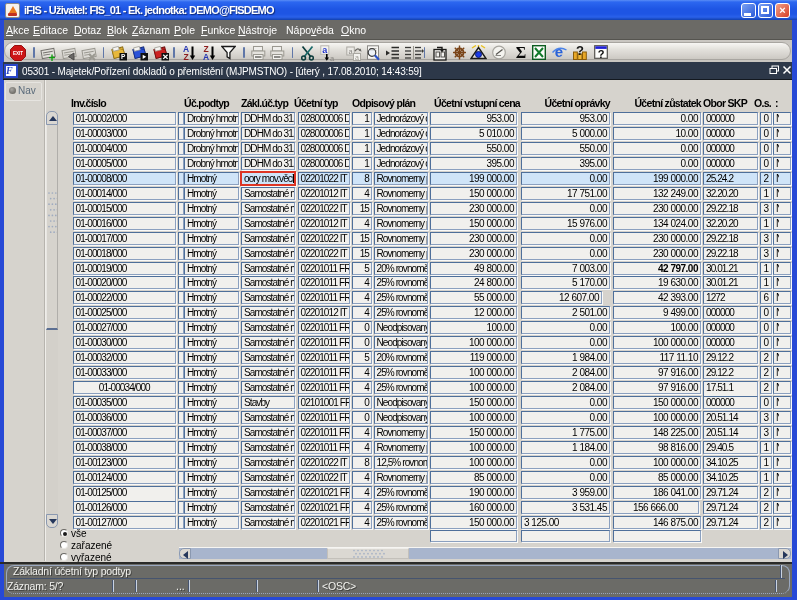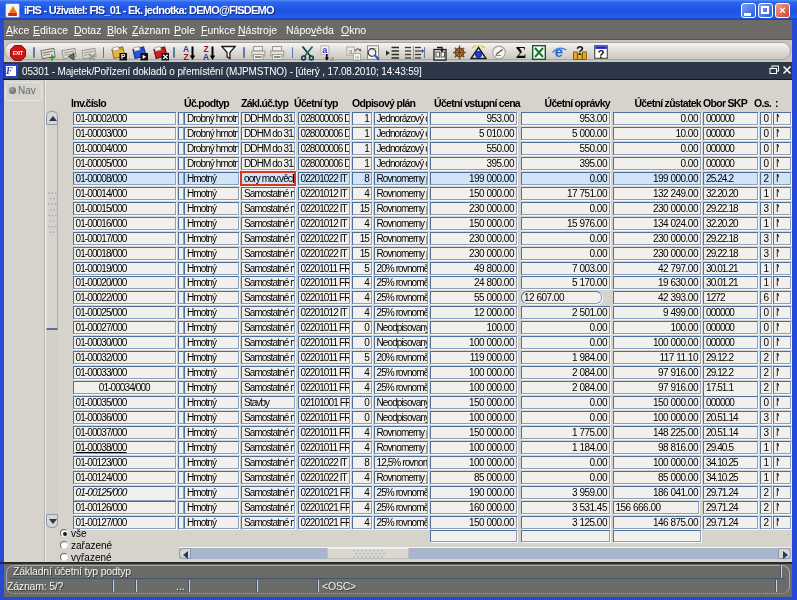--- a/index.html
+++ b/index.html
@@ -422,21 +422,21 @@
 <div class="f " style="left:773px;top:246.5px;width:17.5px;height:13px;text-align:left;"><span style="display:inline-block;width:3px;overflow:hidden">N</span></div>
 <div class="f " style="left:72.5px;top:261.5px;width:103.5px;height:13px;text-align:left;">01-00019/000</div>
 <div class="f " style="left:177.5px;top:261.5px;width:4.5px;height:13px;text-align:left;"></div>
 <div class="f " style="left:184px;top:261.5px;width:55px;height:13px;text-align:left;">Hmotný</div>
 <div class="f " style="left:241px;top:261.5px;width:54px;height:13px;text-align:left;">Samostatné mo</div>
 <div class="f " style="left:297.5px;top:261.5px;width:52px;height:13px;text-align:left;">02201011 FRID</div>
 <div class="f " style="left:351.5px;top:261.5px;width:20.5px;height:13px;text-align:right;">5</div>
 <div class="f " style="left:373.5px;top:261.5px;width:54.5px;height:13px;text-align:left;">20% rovnoměr</div>
 <div class="f " style="left:429.5px;top:261.5px;width:87.5px;height:13px;text-align:right;letter-spacing:-0.5px;">49 800.00</div>
 <div class="f " style="left:521px;top:261.5px;width:89px;height:13px;text-align:right;letter-spacing:-0.5px;">7 003.00</div>
-<div class="f " style="left:612.5px;top:261.5px;width:88.5px;height:13px;text-align:right;letter-spacing:-0.5px;">42 797.00</div>
+<div class="f " style="left:612.5px;top:261.5px;width:88.5px;height:13px;text-align:right;letter-spacing:-0.5px;font-weight:bold;">42 797.00</div>
 <div class="f " style="left:703px;top:261.5px;width:55px;height:13px;text-align:left;">30.01.21</div>
 <div class="f " style="left:760px;top:261.5px;width:11.5px;height:13px;text-align:center;">1</div>
 <div class="f " style="left:773px;top:261.5px;width:17.5px;height:13px;text-align:left;"><span style="display:inline-block;width:3px;overflow:hidden">N</span></div>
 <div class="f " style="left:72.5px;top:276.4px;width:103.5px;height:13px;text-align:left;">01-00020/000</div>
 <div class="f " style="left:177.5px;top:276.4px;width:4.5px;height:13px;text-align:left;"></div>
 <div class="f " style="left:184px;top:276.4px;width:55px;height:13px;text-align:left;">Hmotný</div>
 <div class="f " style="left:241px;top:276.4px;width:54px;height:13px;text-align:left;">Samostatné mo</div>
 <div class="f " style="left:297.5px;top:276.4px;width:52px;height:13px;text-align:left;">02201011 FRID</div>
 <div class="f " style="left:351.5px;top:276.4px;width:20.5px;height:13px;text-align:right;">4</div>
 <div class="f " style="left:373.5px;top:276.4px;width:54.5px;height:13px;text-align:left;">25% rovnoměr</div>
@@ -447,21 +447,21 @@
 <div class="f " style="left:760px;top:276.4px;width:11.5px;height:13px;text-align:center;">1</div>
 <div class="f " style="left:773px;top:276.4px;width:17.5px;height:13px;text-align:left;"><span style="display:inline-block;width:3px;overflow:hidden">N</span></div>
 <div class="f " style="left:72.5px;top:291.4px;width:103.5px;height:13px;text-align:left;">01-00022/000</div>
 <div class="f " style="left:177.5px;top:291.4px;width:4.5px;height:13px;text-align:left;"></div>
 <div class="f " style="left:184px;top:291.4px;width:55px;height:13px;text-align:left;">Hmotný</div>
 <div class="f " style="left:241px;top:291.4px;width:54px;height:13px;text-align:left;">Samostatné mo</div>
 <div class="f " style="left:297.5px;top:291.4px;width:52px;height:13px;text-align:left;">02201011 FRID</div>
 <div class="f " style="left:351.5px;top:291.4px;width:20.5px;height:13px;text-align:right;">4</div>
 <div class="f " style="left:373.5px;top:291.4px;width:54.5px;height:13px;text-align:left;">25% rovnoměr</div>
 <div class="f " style="left:429.5px;top:291.4px;width:87.5px;height:13px;text-align:right;letter-spacing:-0.5px;">55 000.00</div>
-<div class="f " style="left:521px;top:291.4px;width:81px;height:13px;letter-spacing:-0.5px;border-radius:6px;">12 607.00</div>
+<div class="f " style="left:521px;top:291.4px;width:81px;height:13px;text-align:right;letter-spacing:-0.5px;">12 607.00</div>
 <div class="f " style="left:612.5px;top:291.4px;width:88.5px;height:13px;text-align:right;letter-spacing:-0.5px;">42 393.00</div>
 <div class="f " style="left:703px;top:291.4px;width:55px;height:13px;text-align:left;">1272</div>
 <div class="f " style="left:760px;top:291.4px;width:11.5px;height:13px;text-align:center;">6</div>
 <div class="f " style="left:773px;top:291.4px;width:17.5px;height:13px;text-align:left;"><span style="display:inline-block;width:3px;overflow:hidden">N</span></div>
 <div class="f " style="left:72.5px;top:306.4px;width:103.5px;height:13px;text-align:left;">01-00025/000</div>
 <div class="f " style="left:177.5px;top:306.4px;width:4.5px;height:13px;text-align:left;"></div>
 <div class="f " style="left:184px;top:306.4px;width:55px;height:13px;text-align:left;">Hmotný</div>
 <div class="f " style="left:241px;top:306.4px;width:54px;height:13px;text-align:left;">Samostatné mo</div>
 <div class="f " style="left:297.5px;top:306.4px;width:52px;height:13px;text-align:left;">02201012 IT Sa</div>
 <div class="f " style="left:351.5px;top:306.4px;width:20.5px;height:13px;text-align:right;">4</div>
@@ -569,21 +569,21 @@
 <div class="f " style="left:241px;top:425.9px;width:54px;height:13px;text-align:left;">Samostatné mo</div>
 <div class="f " style="left:297.5px;top:425.9px;width:52px;height:13px;text-align:left;">02201011 FRID</div>
 <div class="f " style="left:351.5px;top:425.9px;width:20.5px;height:13px;text-align:right;">4</div>
 <div class="f " style="left:373.5px;top:425.9px;width:54.5px;height:13px;text-align:left;">Rovnomerny pl</div>
 <div class="f " style="left:429.5px;top:425.9px;width:87.5px;height:13px;text-align:right;letter-spacing:-0.5px;">150 000.00</div>
 <div class="f " style="left:521px;top:425.9px;width:89px;height:13px;text-align:right;letter-spacing:-0.5px;">1 775.00</div>
 <div class="f " style="left:612.5px;top:425.9px;width:88.5px;height:13px;text-align:right;letter-spacing:-0.5px;">148 225.00</div>
 <div class="f " style="left:703px;top:425.9px;width:55px;height:13px;text-align:left;">20.51.14</div>
 <div class="f " style="left:760px;top:425.9px;width:11.5px;height:13px;text-align:center;">3</div>
 <div class="f " style="left:773px;top:425.9px;width:17.5px;height:13px;text-align:left;"><span style="display:inline-block;width:3px;overflow:hidden">N</span></div>
-<div class="f " style="left:72.5px;top:440.9px;width:103.5px;height:13px;text-align:left;text-decoration:underline;">01-00038/000</div>
+<div class="f " style="left:72.5px;top:440.9px;width:103.5px;height:13px;text-align:left;">01-00038/000</div>
 <div class="f " style="left:177.5px;top:440.9px;width:4.5px;height:13px;text-align:left;"></div>
 <div class="f " style="left:184px;top:440.9px;width:55px;height:13px;text-align:left;">Hmotný</div>
 <div class="f " style="left:241px;top:440.9px;width:54px;height:13px;text-align:left;">Samostatné mo</div>
 <div class="f " style="left:297.5px;top:440.9px;width:52px;height:13px;text-align:left;">02201011 FRID</div>
 <div class="f " style="left:351.5px;top:440.9px;width:20.5px;height:13px;text-align:right;">4</div>
 <div class="f " style="left:373.5px;top:440.9px;width:54.5px;height:13px;text-align:left;">Rovnomerny pl</div>
 <div class="f " style="left:429.5px;top:440.9px;width:87.5px;height:13px;text-align:right;letter-spacing:-0.5px;">100 000.00</div>
 <div class="f " style="left:521px;top:440.9px;width:89px;height:13px;text-align:right;letter-spacing:-0.5px;">1 184.00</div>
 <div class="f " style="left:612.5px;top:440.9px;width:88.5px;height:13px;text-align:right;letter-spacing:-0.5px;">98 816.00</div>
 <div class="f " style="left:703px;top:440.9px;width:55px;height:13px;text-align:left;">29.40.5</div>
@@ -608,21 +608,21 @@
 <div class="f " style="left:241px;top:470.8px;width:54px;height:13px;text-align:left;">Samostatné mo</div>
 <div class="f " style="left:297.5px;top:470.8px;width:52px;height:13px;text-align:left;">02201022 IT Dl</div>
 <div class="f " style="left:351.5px;top:470.8px;width:20.5px;height:13px;text-align:right;">4</div>
 <div class="f " style="left:373.5px;top:470.8px;width:54.5px;height:13px;text-align:left;">Rovnomerny pl</div>
 <div class="f " style="left:429.5px;top:470.8px;width:87.5px;height:13px;text-align:right;letter-spacing:-0.5px;">85 000.00</div>
 <div class="f " style="left:521px;top:470.8px;width:89px;height:13px;text-align:right;letter-spacing:-0.5px;">0.00</div>
 <div class="f " style="left:612.5px;top:470.8px;width:88.5px;height:13px;text-align:right;letter-spacing:-0.5px;">85 000.00</div>
 <div class="f " style="left:703px;top:470.8px;width:55px;height:13px;text-align:left;">34.10.25</div>
 <div class="f " style="left:760px;top:470.8px;width:11.5px;height:13px;text-align:center;">1</div>
 <div class="f " style="left:773px;top:470.8px;width:17.5px;height:13px;text-align:left;"><span style="display:inline-block;width:3px;overflow:hidden">N</span></div>
-<div class="f " style="left:72.5px;top:485.8px;width:103.5px;height:15px;text-align:left;font-style:italic;">01-00125/000</div>
+<div class="f " style="left:72.5px;top:485.8px;width:103.5px;height:26px;text-align:left;">01-00125/000</div>
 <div class="f " style="left:177.5px;top:485.8px;width:4.5px;height:13px;text-align:left;"></div>
 <div class="f " style="left:184px;top:485.8px;width:55px;height:13px;text-align:left;">Hmotný</div>
 <div class="f " style="left:241px;top:485.8px;width:54px;height:13px;text-align:left;">Samostatné mo</div>
 <div class="f " style="left:297.5px;top:485.8px;width:52px;height:13px;text-align:left;">02201021 FRID</div>
 <div class="f " style="left:351.5px;top:485.8px;width:20.5px;height:13px;text-align:right;">4</div>
 <div class="f " style="left:373.5px;top:485.8px;width:54.5px;height:13px;text-align:left;">25% rovnoměr</div>
 <div class="f " style="left:429.5px;top:485.8px;width:87.5px;height:13px;text-align:right;letter-spacing:-0.5px;">190 000.00</div>
 <div class="f " style="left:521px;top:485.8px;width:89px;height:13px;text-align:right;letter-spacing:-0.5px;">3 959.00</div>
 <div class="f " style="left:612.5px;top:485.8px;width:88.5px;height:13px;text-align:right;letter-spacing:-0.5px;">186 041.00</div>
 <div class="f " style="left:703px;top:485.8px;width:55px;height:13px;text-align:left;">29.71.24</div>
@@ -630,33 +630,33 @@
 <div class="f " style="left:773px;top:485.8px;width:17.5px;height:13px;text-align:left;"><span style="display:inline-block;width:3px;overflow:hidden">N</span></div>
 <div class="f " style="left:72.5px;top:500.7px;width:103.5px;height:13px;text-align:left;">01-00126/000</div>
 <div class="f " style="left:177.5px;top:500.7px;width:4.5px;height:13px;text-align:left;"></div>
 <div class="f " style="left:184px;top:500.7px;width:55px;height:13px;text-align:left;">Hmotný</div>
 <div class="f " style="left:241px;top:500.7px;width:54px;height:13px;text-align:left;">Samostatné mo</div>
 <div class="f " style="left:297.5px;top:500.7px;width:52px;height:13px;text-align:left;">02201021 FRID</div>
 <div class="f " style="left:351.5px;top:500.7px;width:20.5px;height:13px;text-align:right;">4</div>
 <div class="f " style="left:373.5px;top:500.7px;width:54.5px;height:13px;text-align:left;">25% rovnoměr</div>
 <div class="f " style="left:429.5px;top:500.7px;width:87.5px;height:13px;text-align:right;letter-spacing:-0.5px;">160 000.00</div>
 <div class="f " style="left:521px;top:500.7px;width:89px;height:13px;text-align:right;letter-spacing:-0.5px;">3 531.45</div>
-<div class="f " style="left:612.5px;top:500.7px;width:86px;height:13px;text-align:left;letter-spacing:-0.5px;">156 666.00</div>
+<div class="f " style="left:612.5px;top:500.7px;width:86px;height:13px;text-align:center;letter-spacing:-0.5px;">156 666.00</div>
 <div class="f " style="left:703px;top:500.7px;width:55px;height:13px;text-align:left;">29.71.24</div>
 <div class="f " style="left:760px;top:500.7px;width:11.5px;height:13px;text-align:center;">2</div>
 <div class="f " style="left:773px;top:500.7px;width:17.5px;height:13px;text-align:left;"><span style="display:inline-block;width:3px;overflow:hidden">N</span></div>
 <div class="f " style="left:72.5px;top:515.6px;width:103.5px;height:13px;text-align:left;">01-00127/000</div>
 <div class="f " style="left:177.5px;top:515.6px;width:4.5px;height:13px;text-align:left;"></div>
 <div class="f " style="left:184px;top:515.6px;width:55px;height:13px;text-align:left;">Hmotný</div>
 <div class="f " style="left:241px;top:515.6px;width:54px;height:13px;text-align:left;">Samostatné mo</div>
 <div class="f " style="left:297.5px;top:515.6px;width:52px;height:13px;text-align:left;">02201021 FRID</div>
 <div class="f " style="left:351.5px;top:515.6px;width:20.5px;height:13px;text-align:right;">4</div>
 <div class="f " style="left:373.5px;top:515.6px;width:54.5px;height:13px;text-align:left;">25% rovnoměr</div>
 <div class="f " style="left:429.5px;top:515.6px;width:87.5px;height:13px;text-align:right;letter-spacing:-0.5px;">150 000.00</div>
-<div class="f " style="left:521px;top:515.6px;width:89px;height:13px;text-align:right;letter-spacing:-0.5px;">3 125.00</div>
+<div class="f " style="left:521px;top:515.6px;width:89px;height:13px;letter-spacing:-0.5px;">3 125.00</div>
 <div class="f " style="left:612.5px;top:515.6px;width:88.5px;height:13px;text-align:right;letter-spacing:-0.5px;">146 875.00</div>
 <div class="f " style="left:703px;top:515.6px;width:55px;height:13px;text-align:left;">29.71.24</div>
 <div class="f " style="left:760px;top:515.6px;width:11.5px;height:13px;text-align:center;">2</div>
 <div class="f " style="left:773px;top:515.6px;width:17.5px;height:13px;text-align:left;"><span style="display:inline-block;width:3px;overflow:hidden">N</span></div>
 <div class="f" style="left:429.5px;top:530px;width:87.5px;height:11.5px"></div>
 <div class="f" style="left:521px;top:530px;width:89px;height:11.5px"></div>
 <div class="f" style="left:612.5px;top:530px;width:88.5px;height:11.5px"></div>
 <div class="abs" style="left:60px;top:529px;width:8px;height:8px;border-radius:50%;background:#fff;border:1px solid;border-color:#6a6864 #e8e6e2 #e8e6e2 #6a6864">
     <div class="abs" style="left:1.5px;top:1.5px;width:4px;height:4px;border-radius:50%;background:#1a1a1a"></div>
   </div>

